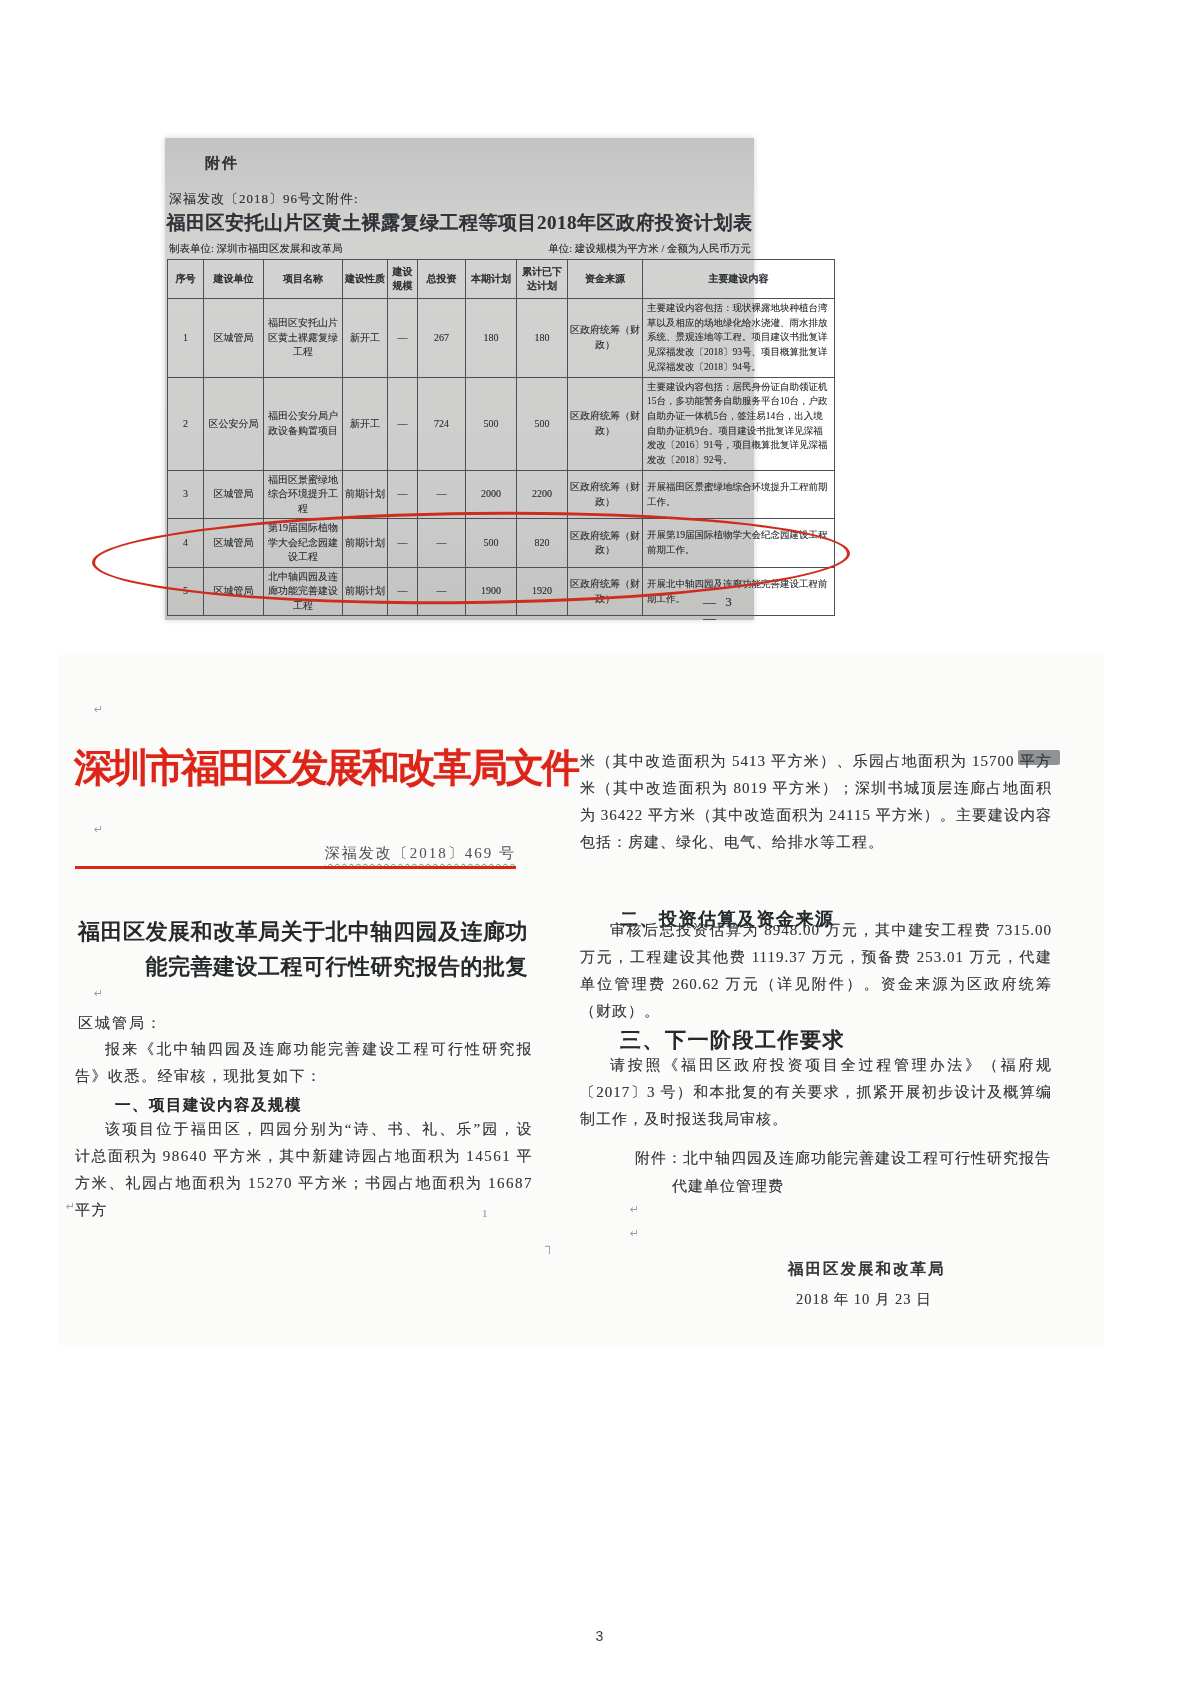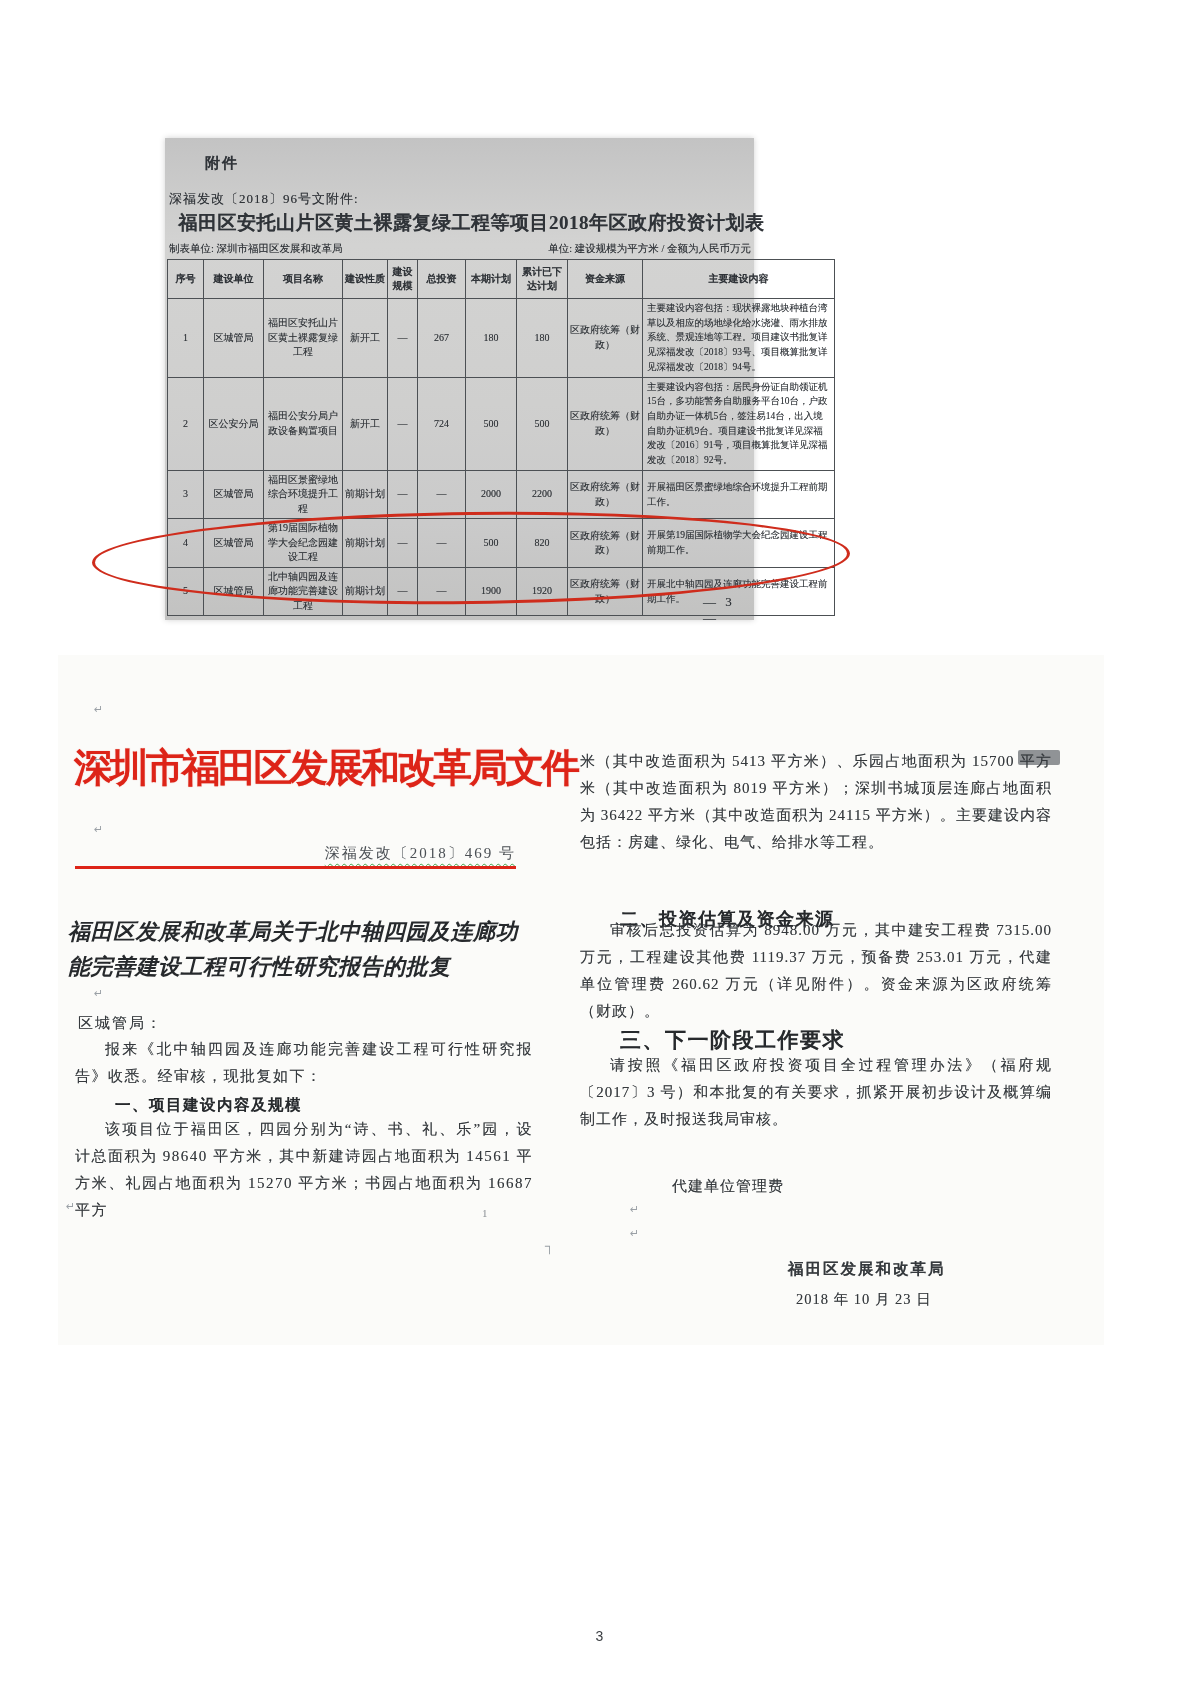--- a/index.html
+++ b/index.html
@@ -12,21 +12,21 @@
 
   
   #top-scan{
     left:165px;top:138px;width:589px;height:482px;
     background:linear-gradient(180deg,#c3c3c3 0%,#d3d3d2 22%,#cfcfce 55%,#cacaca 80%,#c2c2c1 100%);
     box-shadow:0 0 6px rgba(0,0,0,0.18);
   }
   .scan-text{color:#2f3338;text-shadow:0 0 0.6px rgba(40,44,48,0.5);}
   .att-label{left:40px;top:16px;font-size:15px;font-weight:bold;letter-spacing:2px;}
   .att-ref{left:4px;top:52px;font-size:13px;letter-spacing:1px;}
-  .att-title{left:0;top:72px;width:100%;text-align:center;font-size:19px;font-weight:bold;letter-spacing:0.5px;margin-left:12px;}
+  .att-title{left:0;top:72px;width:100%;text-align:center;font-size:19px;font-weight:bold;letter-spacing:0.5px;}
   .att-maker{left:4px;top:104px;font-size:10.5px;}
   .att-unit{right:3px;top:104px;font-size:10.5px;}
   table.plan{
     position:absolute;left:2px;top:121px;width:668px;
     border-collapse:collapse;table-layout:fixed;
     font-size:10px;line-height:1.45;
   }
   table.plan th,table.plan td{
     border:1px solid #4c5054;padding:2px 2px;text-align:center;vertical-align:middle;
     color:#2f3338;text-shadow:0 0 0.5px rgba(40,44,48,0.45);
@@ -55,21 +55,21 @@
     font-size:39px;font-weight:bold;letter-spacing:-2.5px;white-space:nowrap;
     color:#dd2418;transform:scaleX(0.985);transform-origin:left;
     text-shadow:0 0 1px rgba(221,36,24,0.55);
   }
   .doc-no{
     left:18px;top:189px;width:440px;text-align:right;
     font-size:15px;letter-spacing:2px;color:#4a4f54;
     text-decoration:underline wavy #43a047;text-decoration-thickness:1px;text-underline-offset:5px;
   }
   .red-rule{left:17px;top:211px;width:441px;height:3px;background:#dd2418;}
-  .doc-title{left:10px;width:460px;text-align:left;font-size:22px;font-weight:bold;letter-spacing:0.5px;color:#26292c;font-style:italic;}
+  .doc-title{left:10px;width:460px;text-align:right;font-size:22px;font-weight:bold;letter-spacing:0.5px;color:#26292c;}
   .doc-title.l1{top:262px;}
   .doc-title.l2{top:297px;}
   .body-text{font-size:15px;line-height:27px;color:#35393d;text-align:justify;text-shadow:0 0 0.6px rgba(45,50,55,0.45);}
   .indent{text-indent:2em;}
   .bold-head{font-weight:bold;color:#26292c;}
   .recipient{left:20px;top:355px;letter-spacing:2px;}
   .intro{left:17px;top:381px;width:458px;letter-spacing:1.5px;}
   .h1{left:57px;top:436px;font-size:15.5px;letter-spacing:1.5px;}
   .p1{left:17px;top:461px;width:458px;letter-spacing:1.5px;}
   .colpage{left:424px;top:552px;font-size:11px;color:#8b9095;}
@@ -210,20 +210,21 @@
   <div class="abs body-text indent p1">该项目位于福田区，四园分别为“诗、书、礼、乐”园，设计总面积为 98640 平方米，其中新建诗园占地面积为 14561 平方米、礼园占地面积为 15270 平方米；书园占地面积为 16687 平方</div>
   <div class="abs pilcrow" style="left:8px;top:545px;">↵</div>
   <div class="abs colpage">1</div>
 
   <div class="abs smudge"></div>
   <div class="abs body-text rp1">米（其中改造面积为 5413 平方米）、乐园占地面积为 15700 平方米（其中改造面积为 8019 平方米）；深圳书城顶层连廊占地面积为 36422 平方米（其中改造面积为 24115 平方米）。主要建设内容包括：房建、绿化、电气、给排水等工程。</div>
   <div class="abs body-text bold-head h2">二、投资估算及资金来源</div>
   <div class="abs body-text indent p2">审核后总投资估算为 8948.00 万元，其中建安工程费 7315.00 万元，工程建设其他费 1119.37 万元，预备费 253.01 万元，代建单位管理费 260.62 万元（详见附件）。资金来源为区政府统筹（财政）。</div>
   <div class="abs body-text bold-head h3">三、下一阶段工作要求</div>
   <div class="abs body-text indent p3">请按照《福田区政府投资项目全过程管理办法》（福府规〔2017〕3 号）和本批复的有关要求，抓紧开展初步设计及概算编制工作，及时报送我局审核。</div>
+  <div class="abs body-text attach1">附件：北中轴四园及连廊功能完善建设工程可行性研究报告</div>
   <div class="abs body-text attach2">代建单位管理费</div>
   <div class="abs pilcrow" style="left:572px;top:548px;">↵</div>
   <div class="abs pilcrow" style="left:572px;top:572px;">↵</div>
   <div class="abs corner-mark">┐</div>
 
   <div class="abs body-text signer">福田区发展和改革局</div>
   <div class="abs body-text sign-date">2018 年 10 月 23 日</div>
 </div>
 
 <div class="abs footer-page">3</div>

